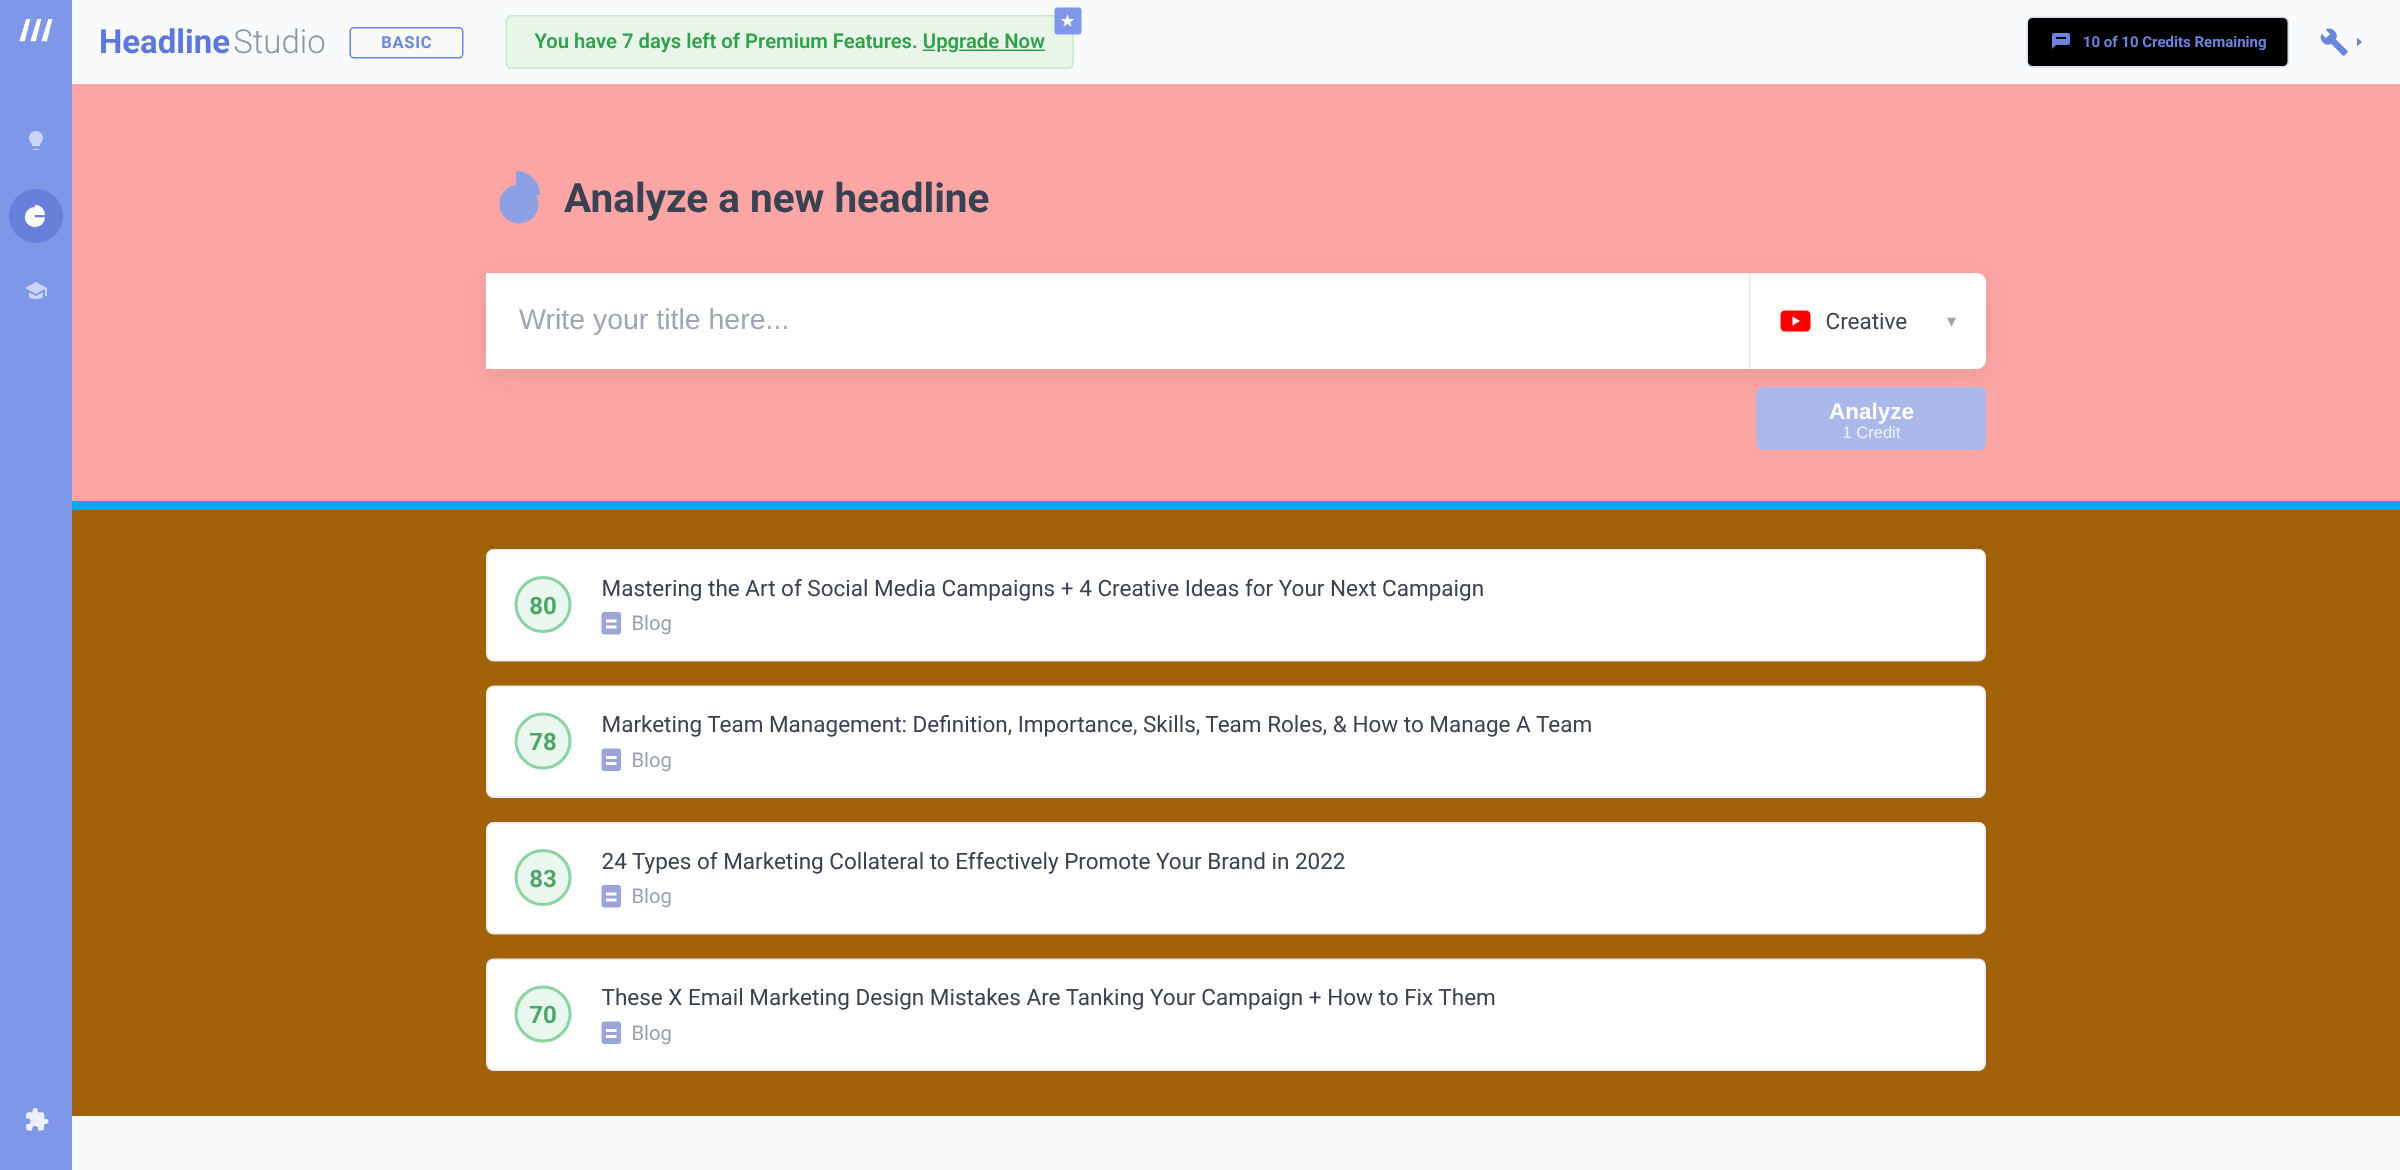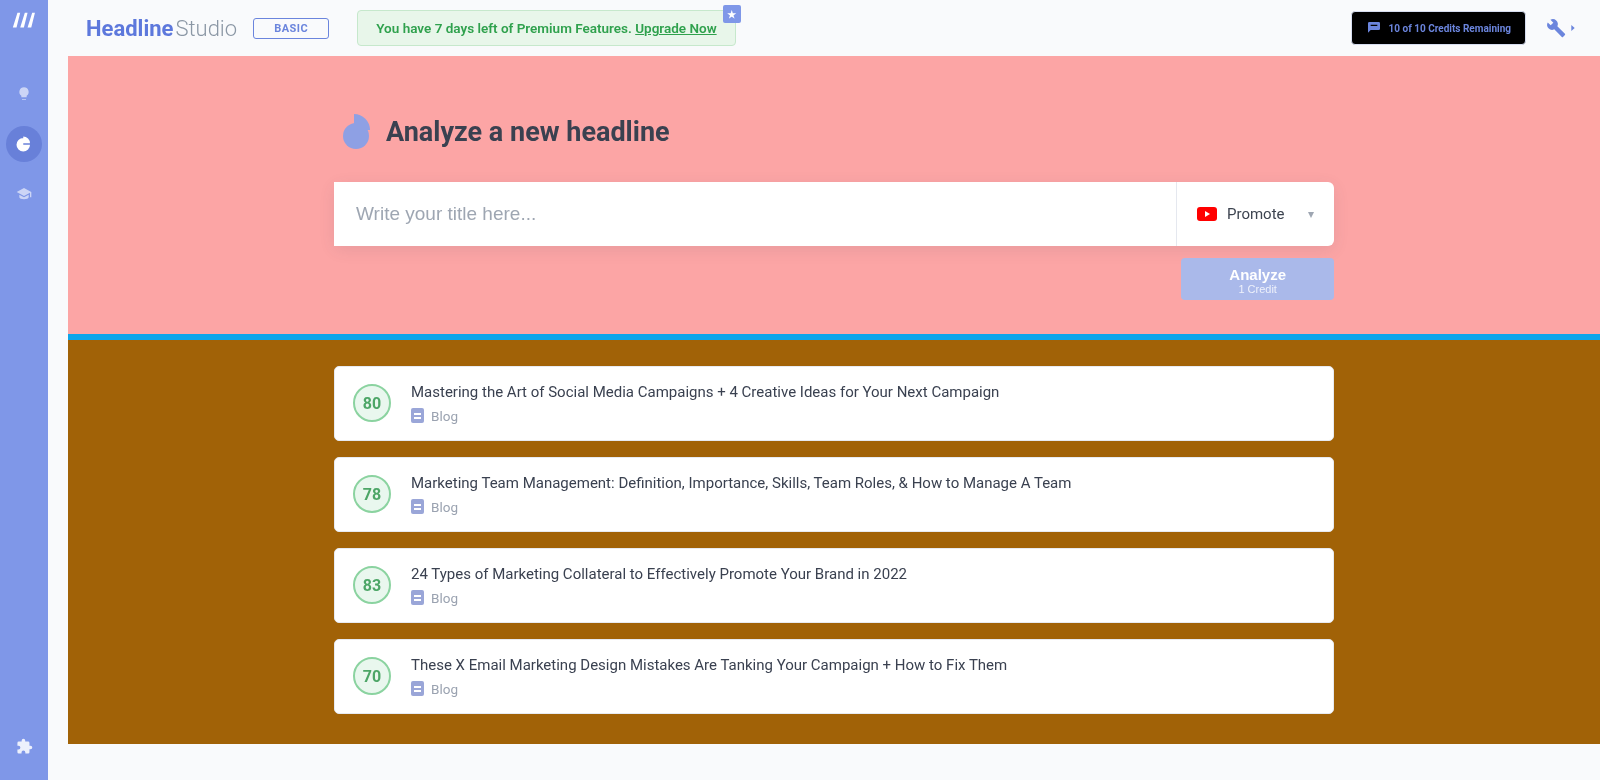--- a/index.html
+++ b/index.html
@@ -48,21 +48,20 @@
     .sidebar-bottom {
       margin-bottom: 16px;
       color: rgba(255,255,255,0.85);
     }
 
     
     .main {
       flex: 1;
       display: flex;
       flex-direction: column;
-      margin-left: 20px;
     }
 
     
     .header {
       display: flex;
       align-items: center;
       padding: 10px 18px;
       gap: 10px;
     }
     .brand {
@@ -366,21 +365,21 @@
         </svg>
         <h1 class="hero-title">Analyze a new headline</h1>
       </div>
 
       <div class="input-card">
         <input class="headline-input" type="text" placeholder="Write your title here..." style="">
         <div class="platform-selector">
           <div class="youtube-chip">
               <div class="yt-tri"></div>
             </div>
-          <span class="platform-label">Promote</span>
+          <span class="platform-label">Creative</span>
           <span class="chevron-down">▾</span>
         </div>
       </div>
 
       <div class="analyze-row">
         <button class="analyze-btn">
           <span class="analyze-main">Analyze</span>
           <span class="analyze-sub">1 Credit</span>
         </button>
       </div>

